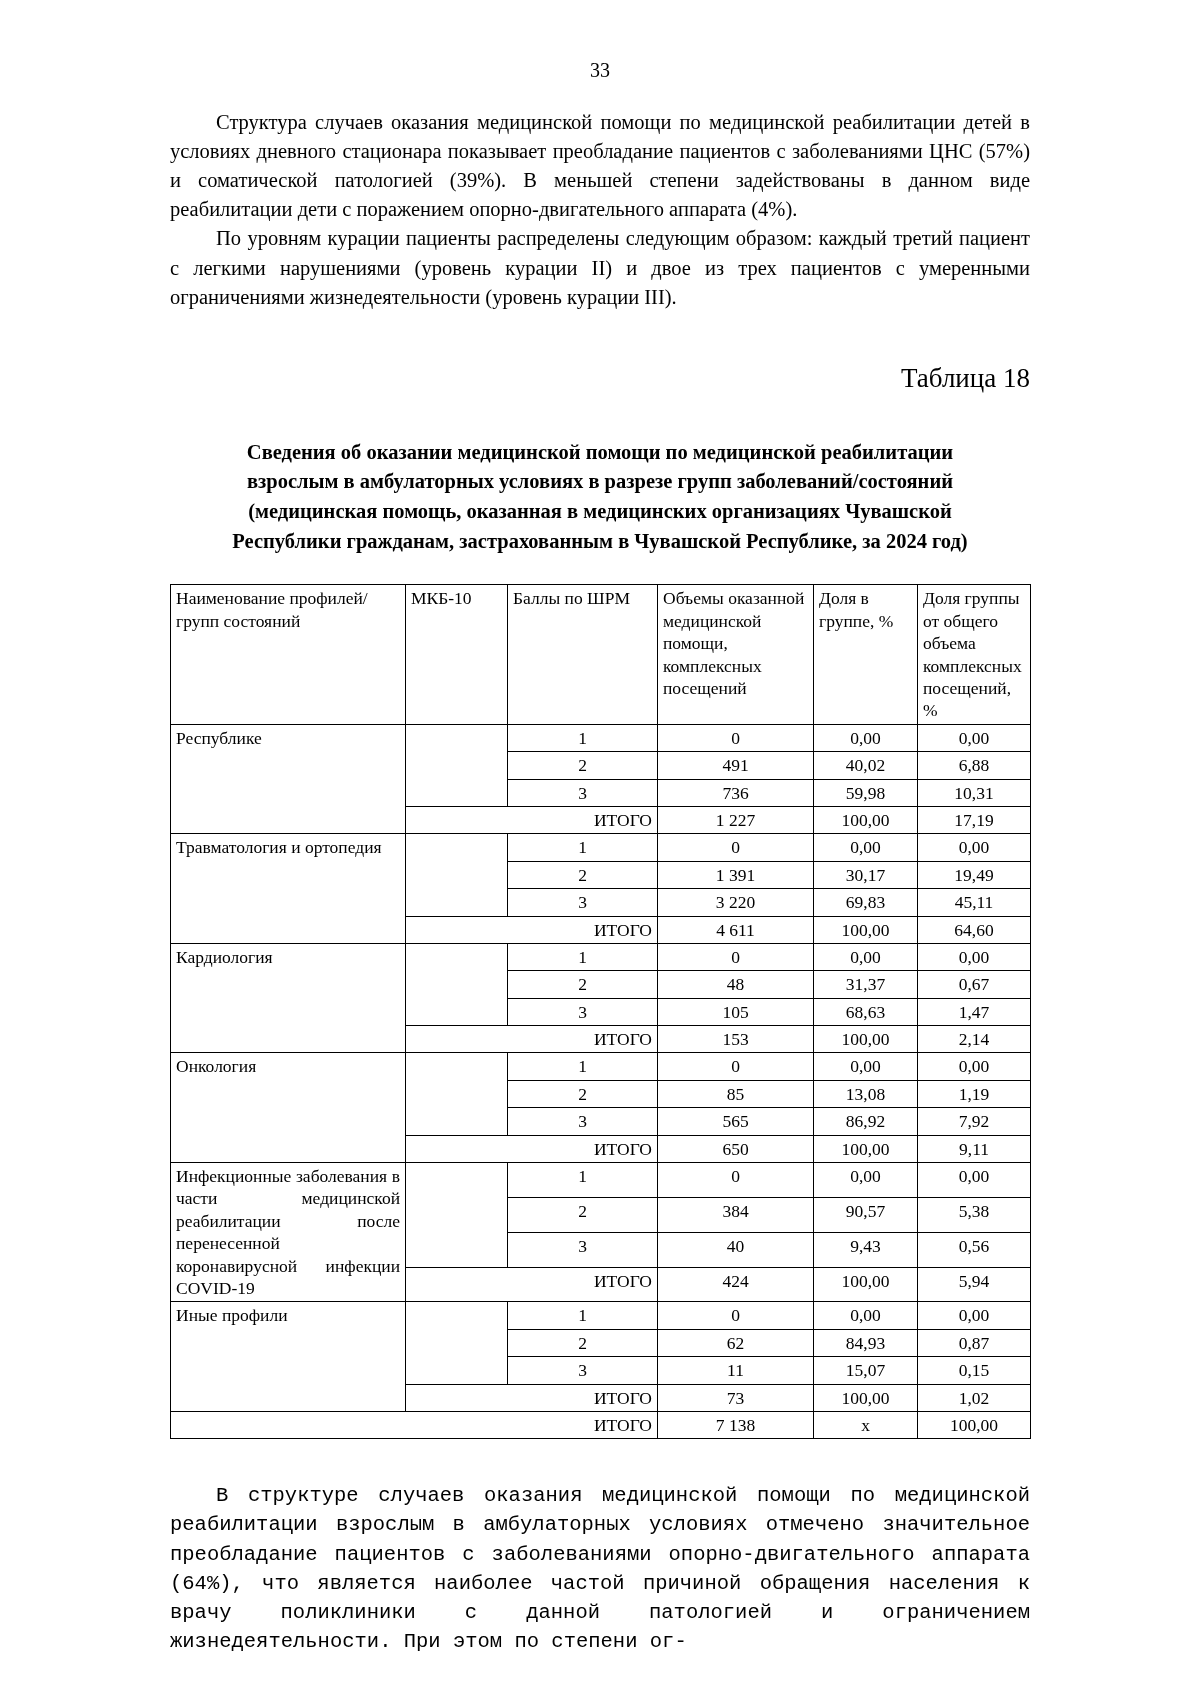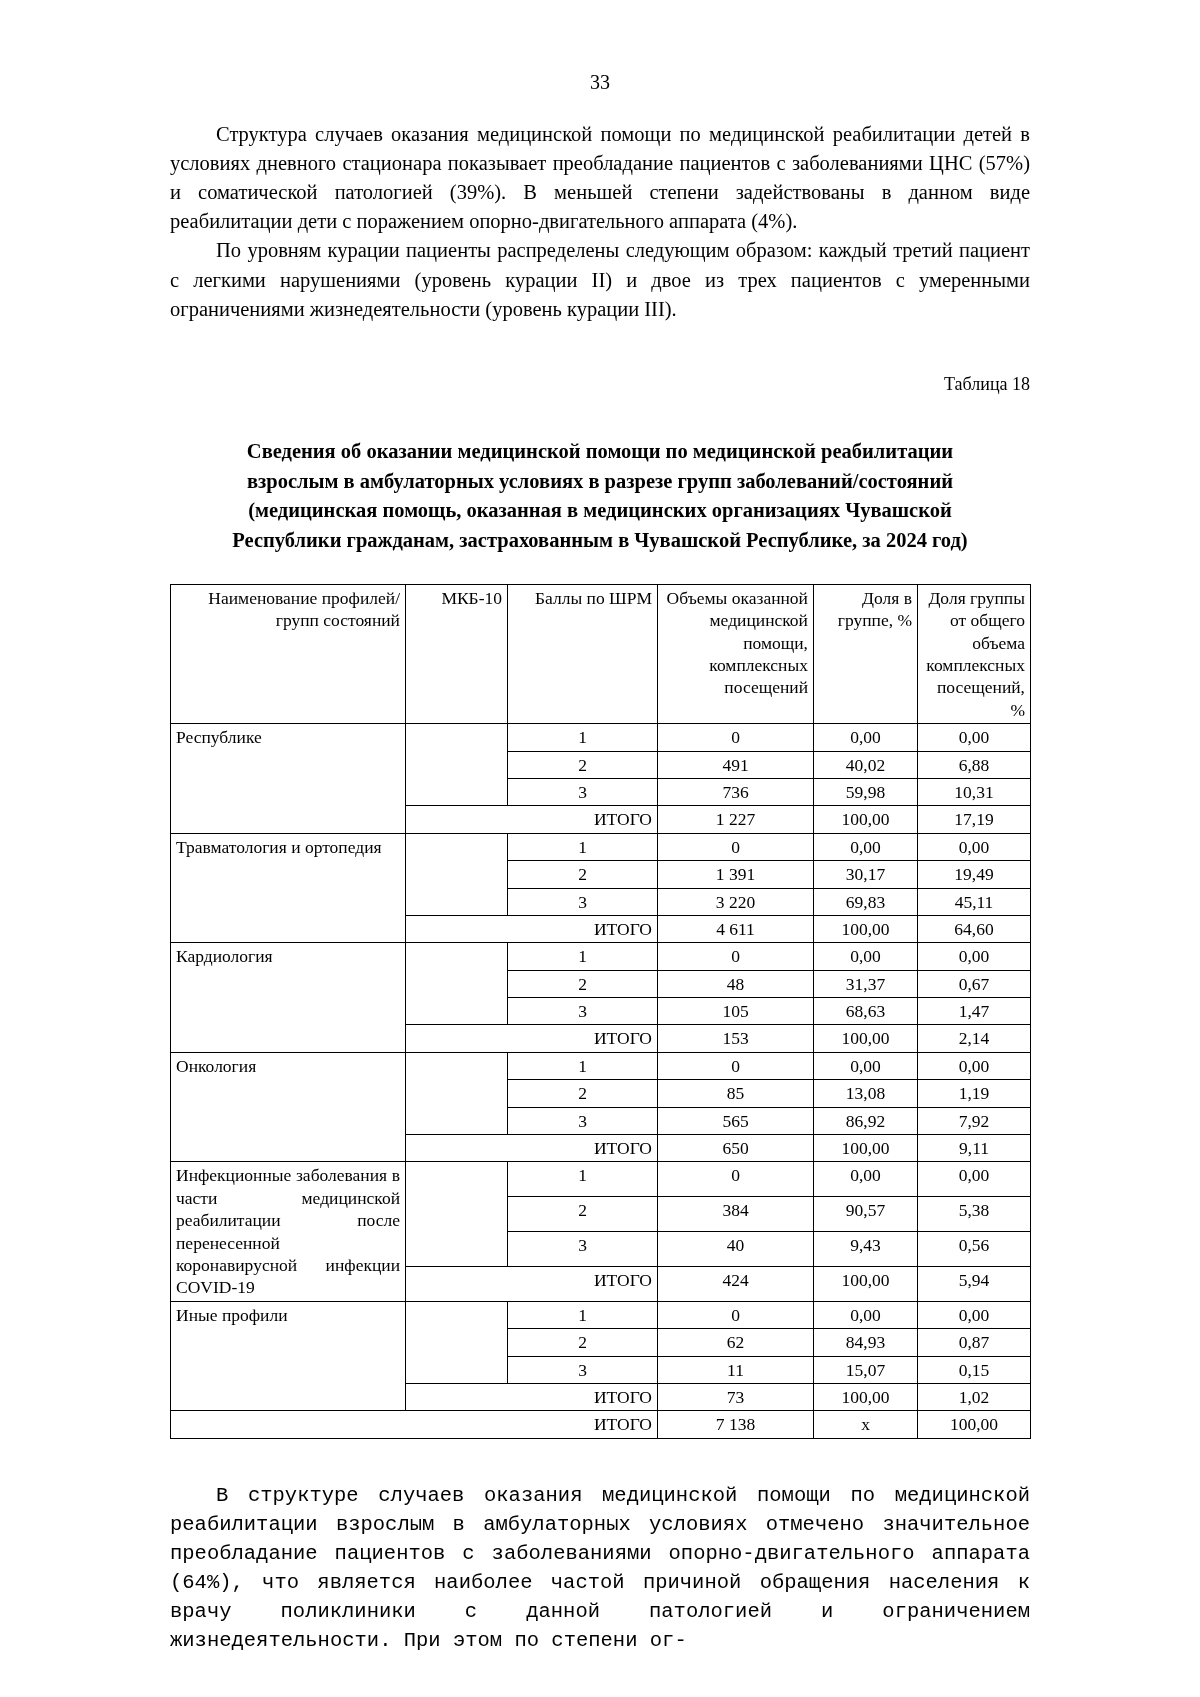--- a/index.html
+++ b/index.html
@@ -11,21 +11,21 @@
     width: 1200px;
     height: 1697px;
     font-family: "Liberation Serif", "DejaVu Serif", serif;
     color: #000000;
   }
   .page {
     position: relative;
     width: 1200px;
     height: 1655px;
     box-sizing: border-box;
-    padding: 12px;
+    padding: 0;
   }
   .page-number {
     text-align: center;
     font-size: 20px;
     padding-top: 60px;
     line-height: 1;
   }
   .content {
     margin: 11px auto;
     width: 860px;
@@ -36,21 +36,21 @@
     text-align: justify;
     text-indent: 46px;
     margin: 0;
     hyphens: manual;
   }
   p.first-para {
     margin-top: 28px;
   }
   .table-number {
     text-align: right;
-    font-size: 18px;
+    font-size: 27px;
     margin-top: 48px;
     line-height: 1.4;
   }
   .table-title {
     text-align: center;
     font-weight: bold;
     font-size: 20.5px;
     line-height: 1.45;
     margin-top: 40px;
     margin-bottom: 0;
@@ -65,21 +65,21 @@
   }
   table.data-table td,
   table.data-table th {
     border: 1px solid #000000;
     padding: 2px 5px;
     vertical-align: top;
     font-weight: normal;
     line-height: 1.28;
   }
   table.data-table th {
-    text-align: right;
+    text-align: left;
     font-family: Liberation Serif, serif;
   }
   .c-name   { width: 235px; }
   .c-mkb    { width: 102px; }
   .c-shrm   { width: 150px; }
   .c-vol    { width: 156px; }
   .c-share  { width: 104px; }
   .c-total  { width: 113px; }
 
   td.center, th.center { text-align: center; }

